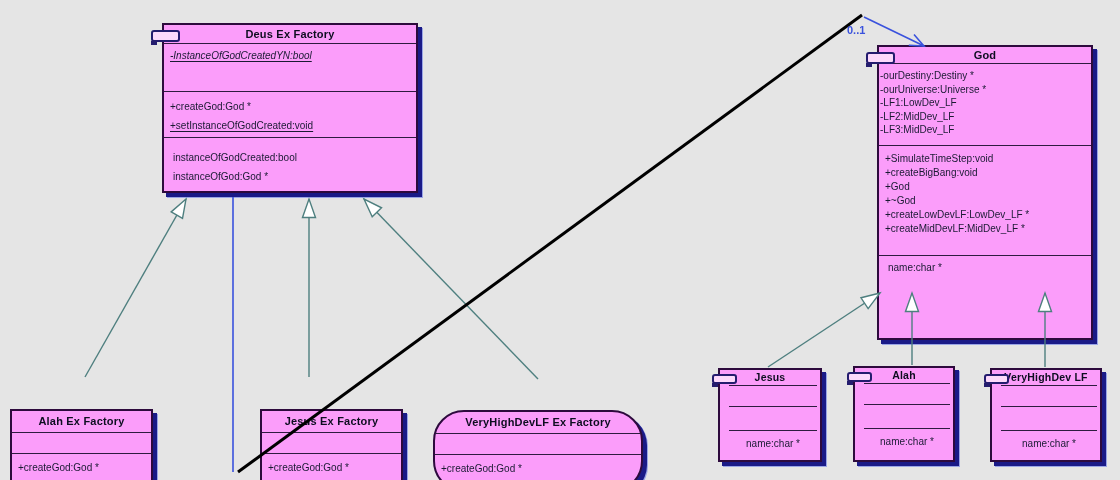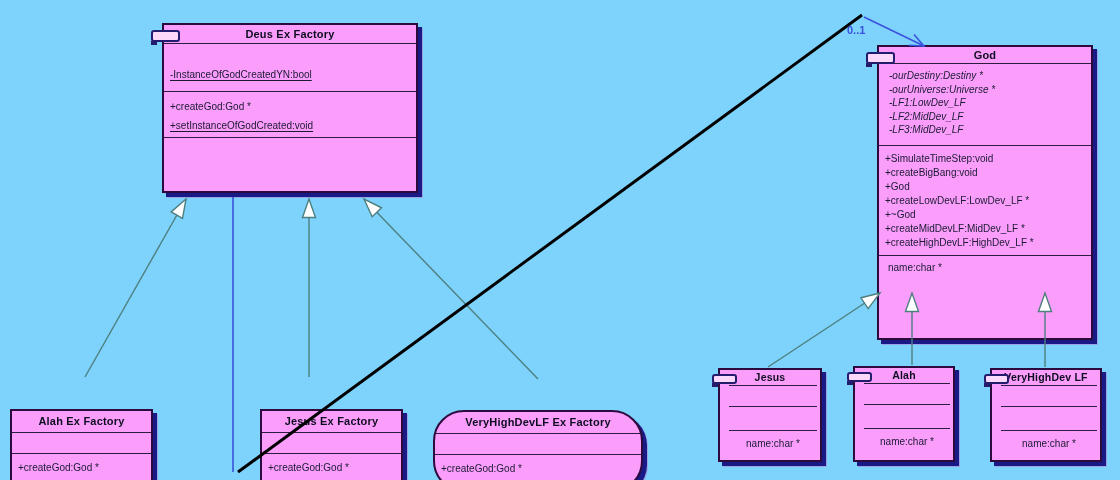--- a/index.html
+++ b/index.html
@@ -7,21 +7,21 @@
     --border:#2d0a3d;
     --shadow:#1a1a87;
     --sep:#2e1b40;
     --teal:#4e7f7f;
     --blue:#3a52dd;
     --black:#000000;
     --text:#1a1a33;
   }
   html,body{margin:0;padding:0;background:#ffffff;}
   #canvas{
-    position:relative;width:1120px;height:480px;background:#7dd3fc;overflow:hidden;
+    position:relative;width:1120px;height:480px;background:#e5e5e5;overflow:hidden;
     font-family:"Liberation Sans", sans-serif;
   }
   .uml-class{
     position:absolute;box-sizing:border-box;background:var(--fill);
     border:2px solid var(--border);
     box-shadow:4px 4px 0 var(--shadow), 5px 5px 0 #9aa5e6;
     z-index:1;
   }
   .title{
     font-weight:bold;text-align:center;color:#0d0d20;letter-spacing:0.2px;
@@ -35,30 +35,30 @@
     position:absolute;left:-13px;top:5px;width:25px;height:8px;
     background:#fcd9fb;border:2px solid #241c6e;border-radius:3px;z-index:2;
   }
   .cicon::after{
     content:"";position:absolute;left:-2px;bottom:-5px;width:6px;height:4px;background:#241c6e;
   }
   .small .cicon{left:-8px;top:4px;width:21px;height:6px;}
   
   #deus{left:162px;top:23px;width:256px;height:170px;}
   #deus .title{height:18px;line-height:18px;font-size:11px;}
-  #deus .c-attrs{height:48px;padding:21px 0 0 6px;}
+  #deus .c-attrs{height:48px;padding:2px 0 0 6px;font-style:italic;}
   #deus .c-attrs .member{line-height:19px;}
   #deus .c-methods{height:46px;padding:5px 0 0 6px;}
   #deus .c-methods .member{line-height:19px;}
   #deus .c-props{height:52px;padding:10px 0 0 9px;}
   #deus .c-props .member{line-height:19px;}
   
   #god{left:877px;top:45px;width:216px;height:295px;}
   #god .title{height:16px;line-height:16px;font-size:11px;}
-  #god .c-attrs{height:82px;padding:5px 0 0 10px;font-style:italic;}
+  #god .c-attrs{height:82px;padding:5px 0 0 1px;}
   #god .c-attrs .member{line-height:13.6px;}
   #god .c-methods{height:110px;padding:6px 0 0 6px;}
   #god .c-methods .member{line-height:14px;}
   #god .c-props{height:28px;padding:6px 0 0 9px;}
   
   .factory{height:81px;margin-top:32px;}
   .factory .title{height:21px;line-height:21px;font-size:11px;}
   .factory .c-attrs{height:21px;}
   .factory .c-methods{height:33px;padding:8px 0 0 6px;}
   #alah-factory{left:10px;top:377px;width:143px;}
@@ -94,41 +94,42 @@
     <span class="cicon"></span>
     <div class="title">Deus Ex Factory</div>
     <div class="comp c-attrs">
       <div class="member u">-InstanceOfGodCreatedYN:bool</div>
     </div>
     <div class="comp c-methods">
       <div class="member">+createGod:God *</div>
       <div class="member u">+setInstanceOfGodCreated:void</div>
     </div>
     <div class="comp c-props">
+      <div class="member">instanceOfGodCreated:bool</div>
+      <div class="member">instanceOfGod:God *</div>
     </div>
   </div>
 
   <div class="uml-class" id="god">
     <span class="cicon"></span>
     <div class="title">God</div>
     <div class="comp c-attrs">
       <div class="member">-ourDestiny:Destiny *</div>
       <div class="member">-ourUniverse:Universe *</div>
       <div class="member">-LF1:LowDev_LF</div>
       <div class="member">-LF2:MidDev_LF</div>
       <div class="member">-LF3:MidDev_LF</div>
     </div>
     <div class="comp c-methods">
       <div class="member">+SimulateTimeStep:void</div>
       <div class="member">+createBigBang:void</div>
       <div class="member">+God</div>
+      <div class="member">+~God</div>
       <div class="member">+createLowDevLF:LowDev_LF *</div>
-      <div class="member">+~God</div>
       <div class="member">+createMidDevLF:MidDev_LF *</div>
-      <div class="member">+createHighDevLF:HighDev_LF *</div>
     </div>
     <div class="comp c-props">
       <div class="member">name:char *</div>
     </div>
   </div>
 
   <div class="uml-class factory" id="alah-factory">
     <div class="title">Alah Ex Factory</div>
     <div class="comp c-attrs"></div>
     <div class="comp c-methods">

